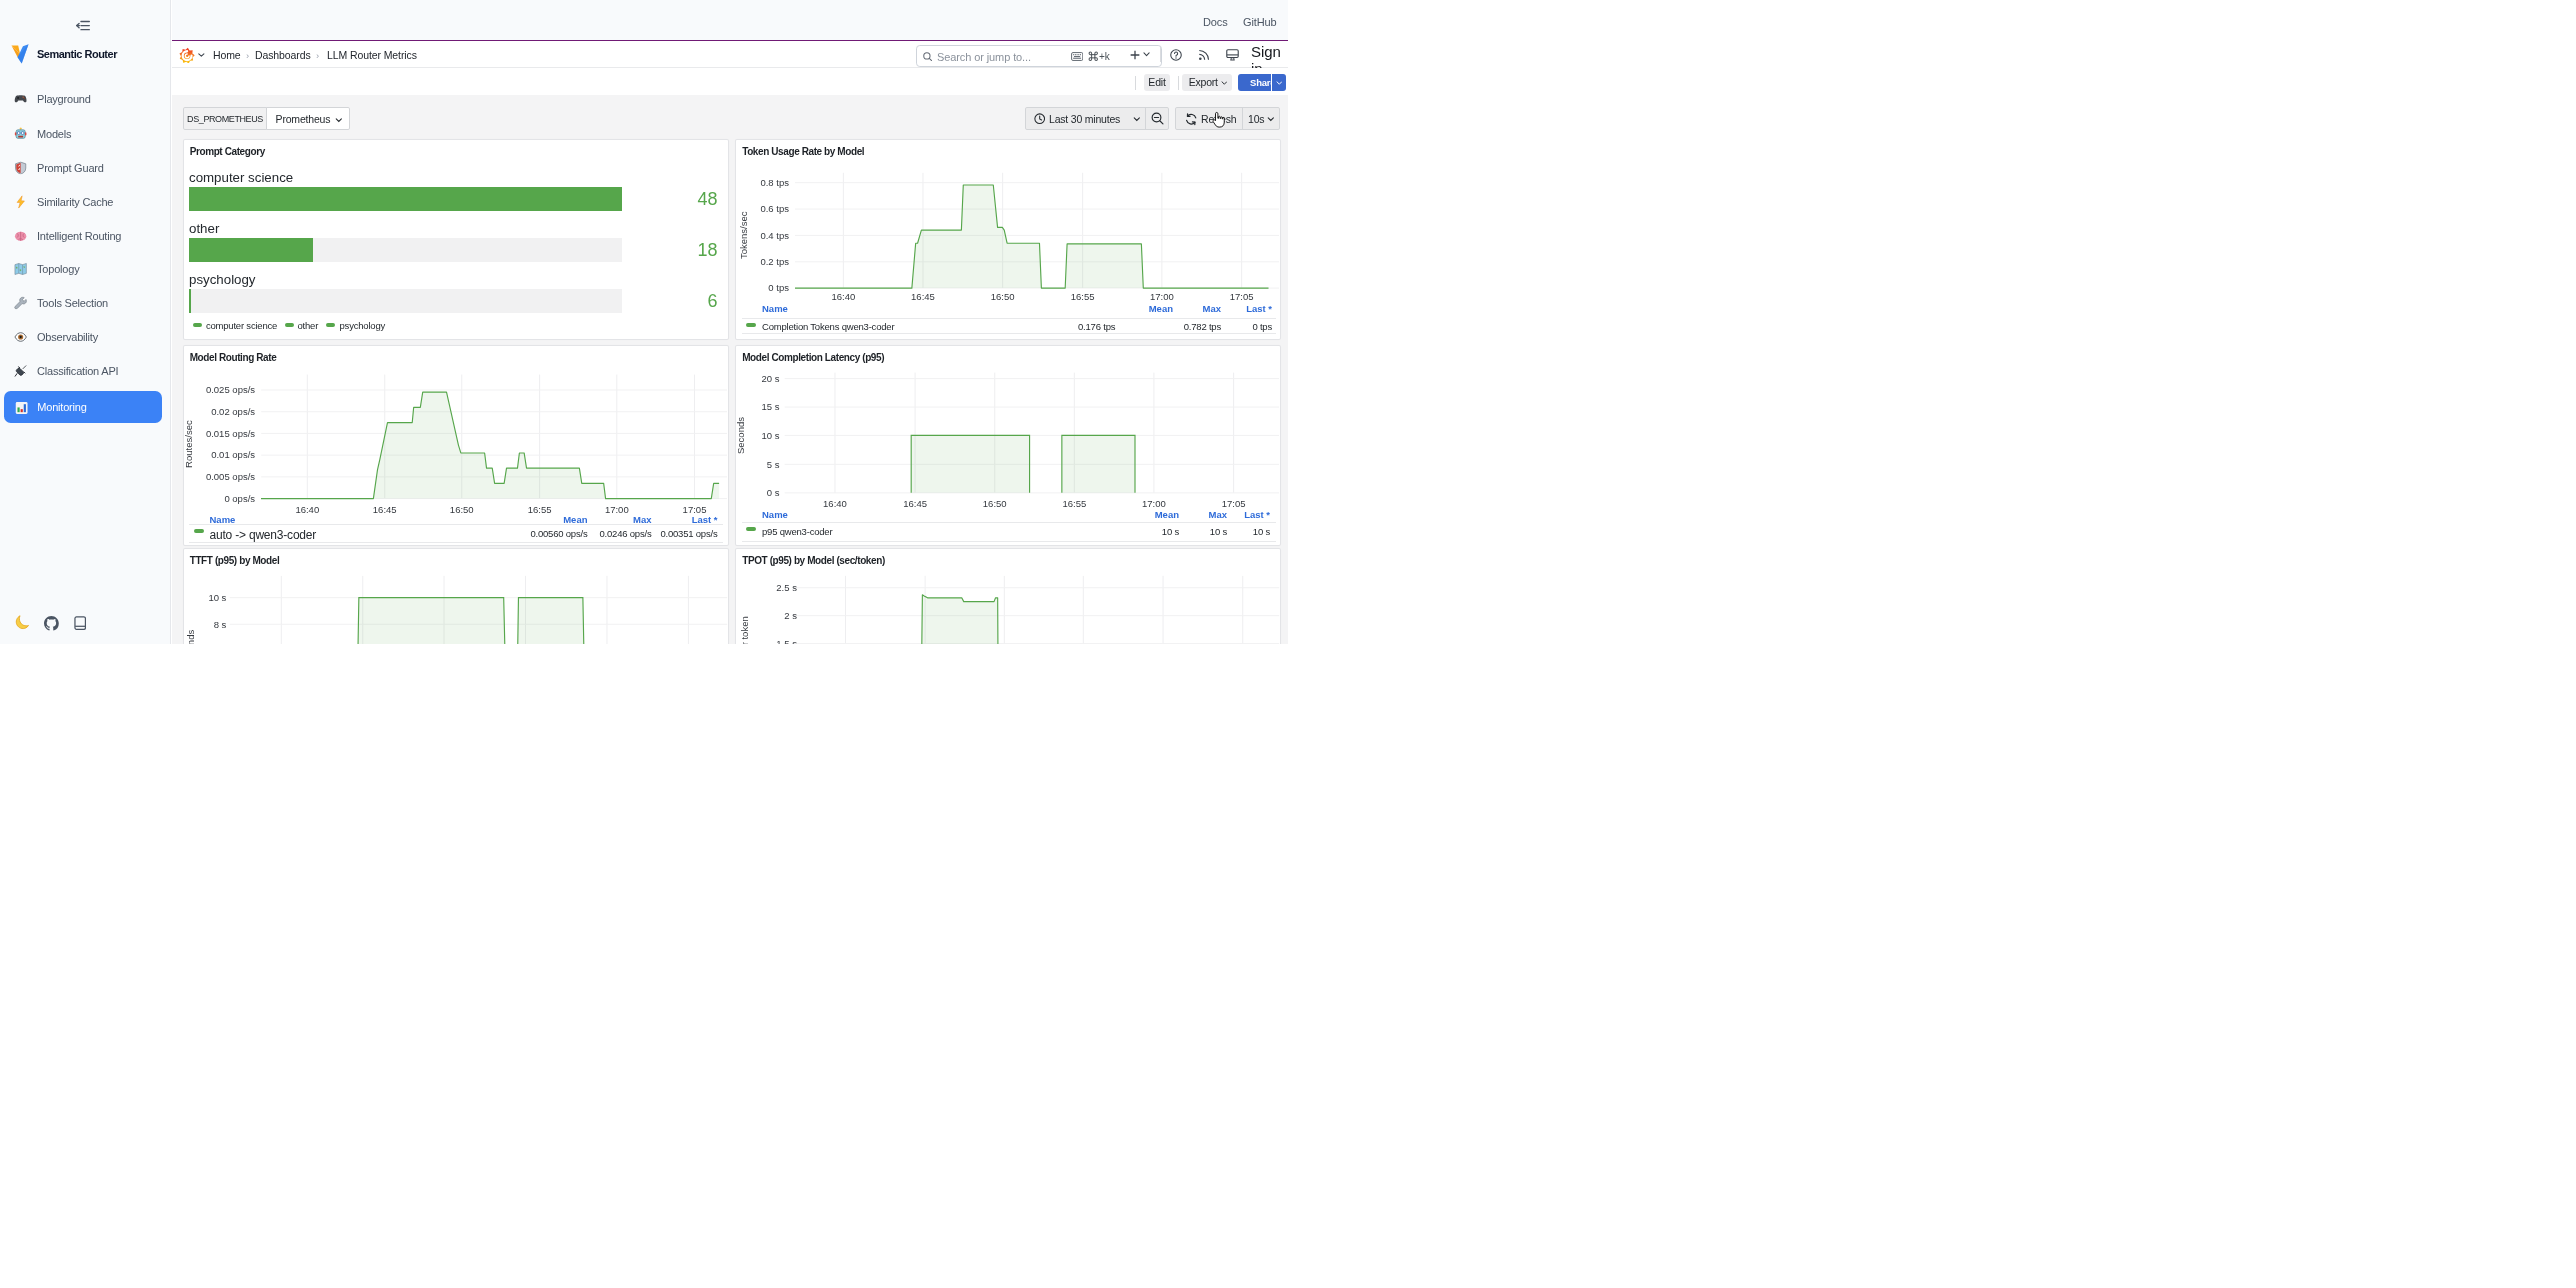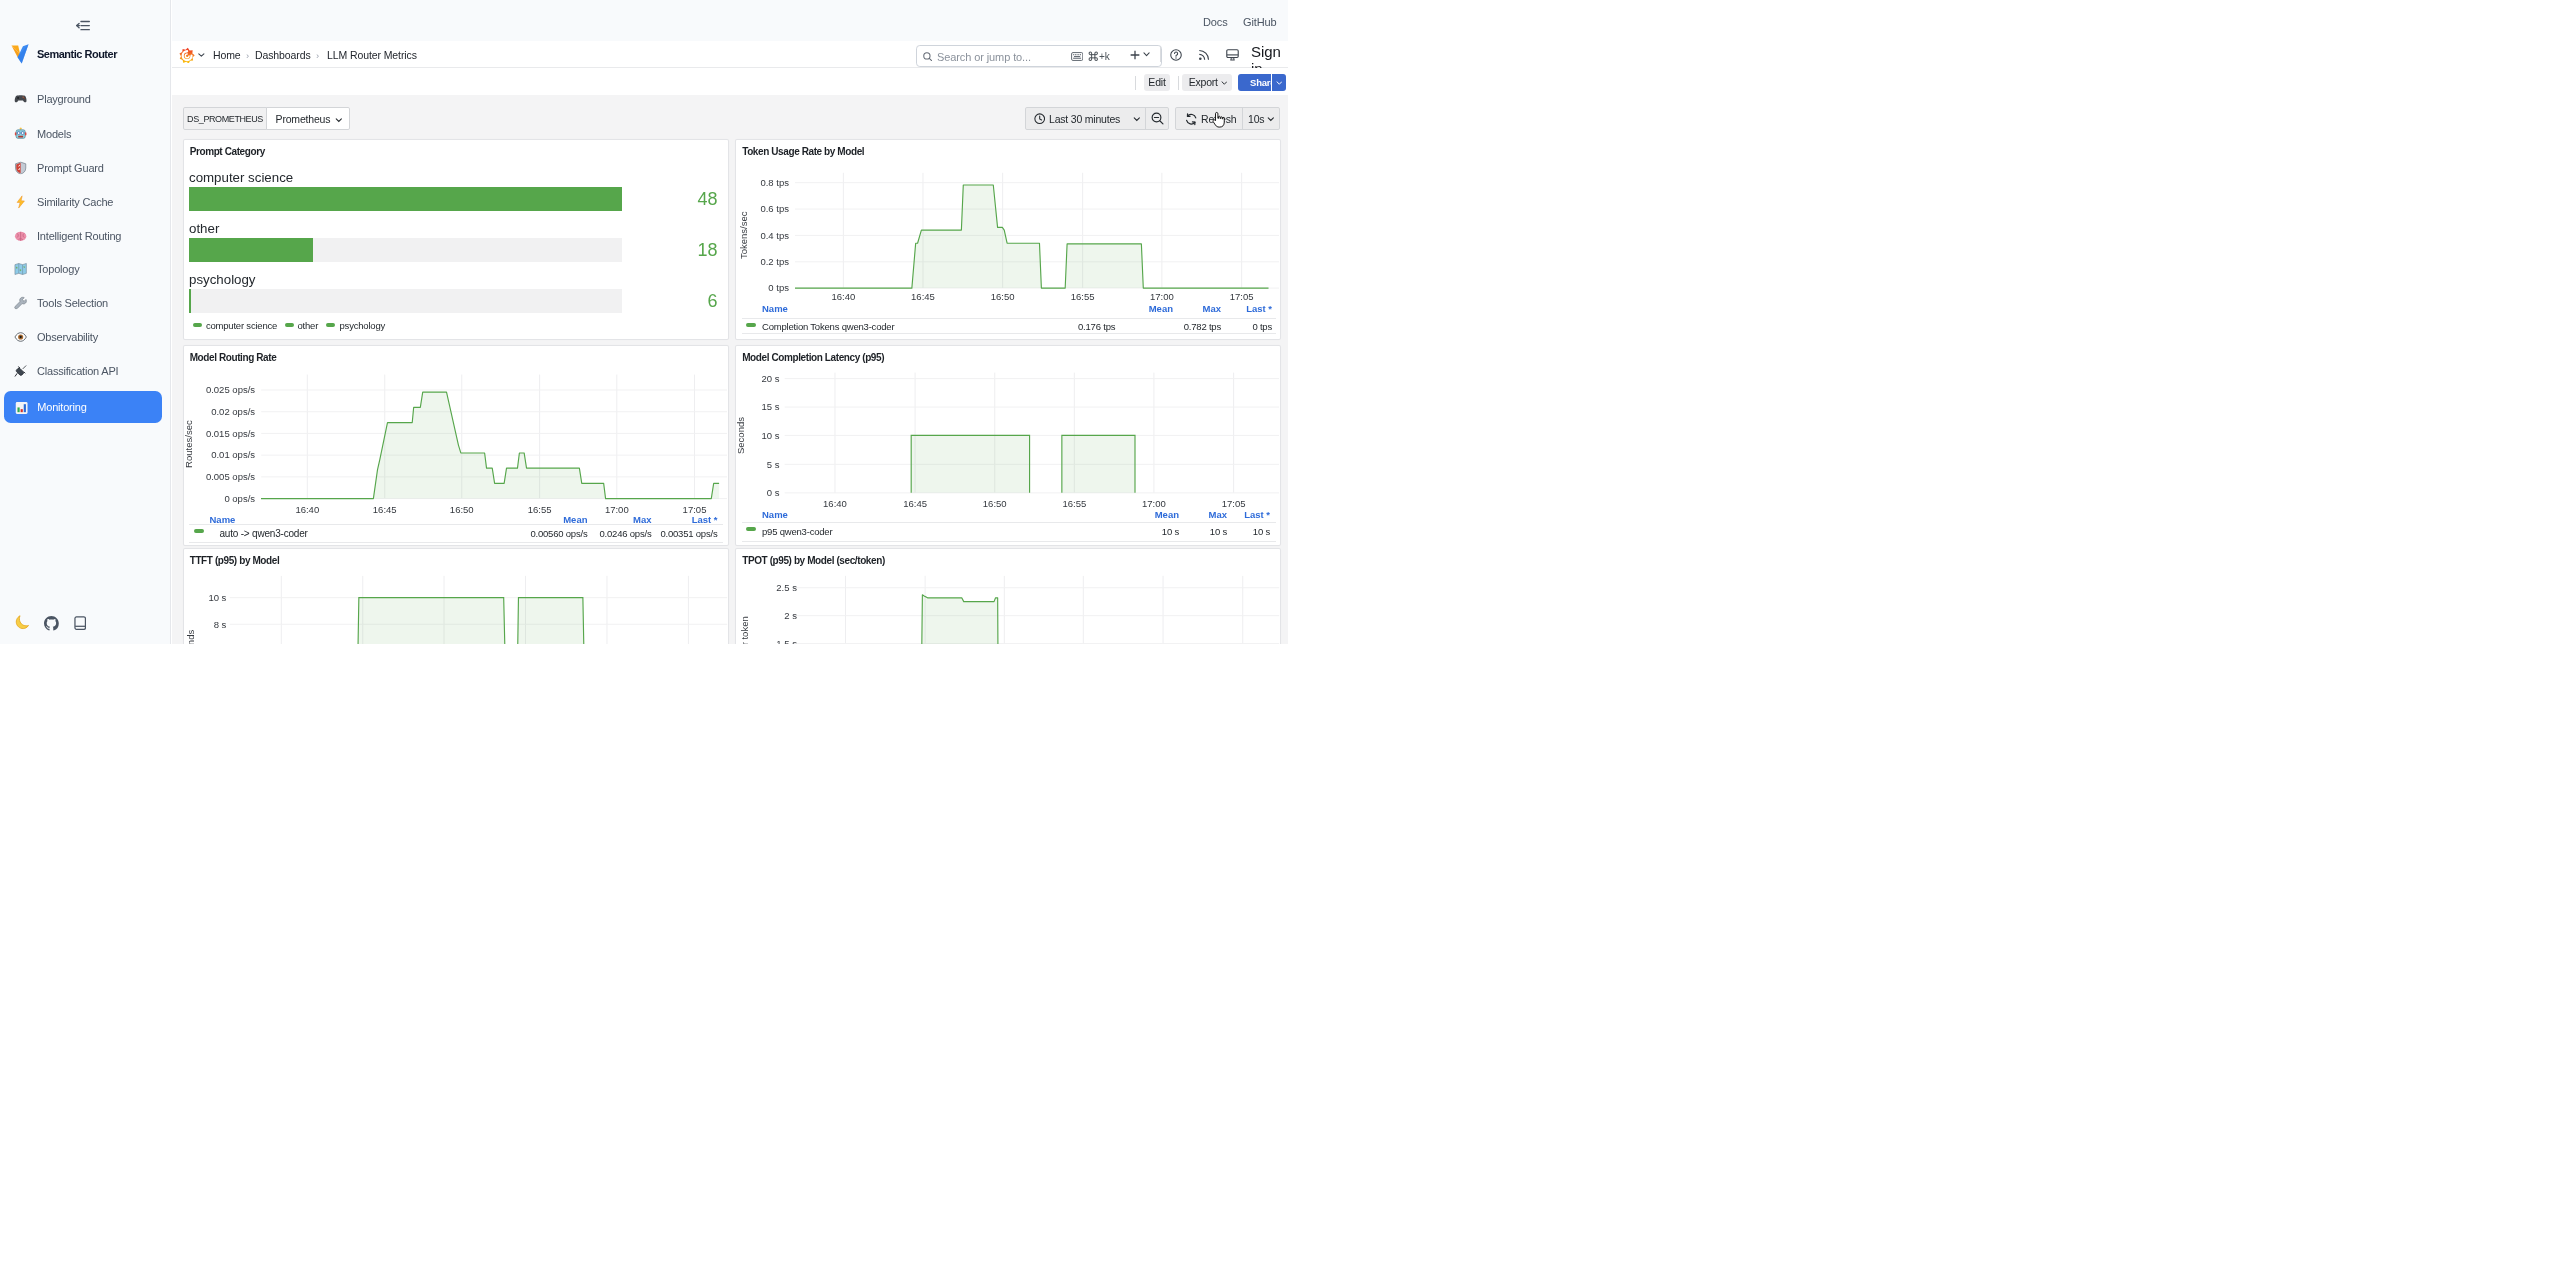--- a/index.html
+++ b/index.html
@@ -11,21 +11,21 @@
   
   #sidebar { position:absolute; left:0; top:0; width:171px; height:644px; background:#f8fafc; border-right:1px solid #e5e7eb;padding-left:36px; }
   .sitem { position:absolute; left:0; width:171px; height:34px; color:#4b5563; font-size:11px; letter-spacing:-0.2px; }
   .sitem .ic { position:absolute; left:14.3px; top:50%; transform:translateY(-50%); width:13.3px; height:13.3px; }
   .sitem .tx { position:absolute; left:37px; top:50%; transform:translateY(-50%); white-space:nowrap; }
   #mon { position:absolute; left:4.3px; top:391px; width:158px; height:32px; background:#3b82f6; border-radius:6.7px; color:#fff; }
   #mon .ic { position:absolute; left:10.5px; top:50%; transform:translateY(-50%); width:13.3px; height:13.3px; }
   #mon .tx { position:absolute; left:33px; top:50%; transform:translateY(-50%); font-size:11px; letter-spacing:-0.2px; }
 
   
-  #topstrip { position:absolute; left:172px; top:0; width:1116px; height:47px; background:#f8fafc; border-bottom:5px solid #701a75;text-align:center; }
+  #topstrip { position:absolute; left:172px; top:0; width:1116px; height:47px; background:#f8fafc; border-bottom:7px solid #701a75;text-align:center; }
   #topstrip a { color:#4b5563; font-size:11px; letter-spacing:-0.1px; text-decoration:none; position:absolute; top:16px; }
 
   
   #crumbbar { position:absolute; left:172px; top:41px; width:1116px; height:27px; background:#fff; border-bottom:1px solid #e9eaec; }
   .crumb { font-size:10.5px; color:#23272e; letter-spacing:-0.1px; position:absolute; top:8px; white-space:nowrap; }
   .crumbsep { font-size:9.5px; color:#9ca3af; position:absolute; top:8.6px; }
 
   
   #search { position:absolute; left:744px; top:3.8px; width:246px; height:22px; border:1px solid #cfd4db; border-radius:3.8px; background:#fff; }
 
@@ -417,21 +417,21 @@
         <text transform="translate(8,103) rotate(-90)" font-size="10" fill="#35393f" text-anchor="middle">Routes/sec</text>
         <path d="M80.7 160.2 L198.7 160.2 L203 130 L205.5 119.1 L213.5 80.4 L239.5 80.4 L241 64.4 L248 64.4 L250.5 48.5 L275.5 48.5 L288 104 L290.5 112.3 L315.5 112.3 L317.5 128.3 L323.5 128.3 L326 144.2 L336 144.2 L338.5 128.3 L350 128.3 L352 112.3 L357 112.3 L359.5 128.3 L415 128.3 L417.5 144.2 L440.5 144.2 L442.5 160.2 L553.5 160.2 L556 144.2 L561.7 144.2 L561.7 160.2 Z" fill="#56A64B" fill-opacity="0.1"></path>
         <path d="M80.7 160.2 L198.7 160.2 L203 130 L205.5 119.1 L213.5 80.4 L239.5 80.4 L241 64.4 L248 64.4 L250.5 48.5 L275.5 48.5 L288 104 L290.5 112.3 L315.5 112.3 L317.5 128.3 L323.5 128.3 L326 144.2 L336 144.2 L338.5 128.3 L350 128.3 L352 112.3 L357 112.3 L359.5 128.3 L415 128.3 L417.5 144.2 L440.5 144.2 L442.5 160.2 L553.5 160.2 L556 144.2 L561.7 144.2" fill="none" stroke="#56A64B" stroke-width="1.2" stroke-linejoin="round"></path>
       </svg>
       <div class="abs" style="left:26px;top:168px;font-size:9.5px;font-weight:bold;color:#2e6bd9;">Name</div>
       <div class="abs" style="left:309px;top:168px;width:95px;text-align:right;font-size:9.5px;font-weight:bold;color:#2e6bd9;">Mean</div>
       <div class="abs" style="left:373px;top:168px;width:95px;text-align:right;font-size:9.5px;font-weight:bold;color:#2e6bd9;">Max</div>
       <div class="abs" style="left:439px;top:168px;width:95px;text-align:right;font-size:9.5px;font-weight:bold;color:#2e6bd9;">Last *</div>
       <div class="abs" style="left:5.7px;top:178px;width:534px;height:1px;background:#e8e9eb;"></div>
       <div class="abs" style="left:10.4px;top:183px;width:9.7px;height:4.3px;border-radius:1.9px;background:#56A64B;"></div>
-      <div class="abs" style="left:36px;top:182px;font-size:10px;letter-spacing:-0.2px;color:#24292e;">auto -&gt; qwen3-coder</div>
+      <div class="abs" style="left:26px;top:182px;font-size:12px;letter-spacing:-0.2px;color:#24292e;">auto -&gt; qwen3-coder</div>
       <div class="abs" style="left:309px;top:182px;width:95px;text-align:right;font-size:9.5px;letter-spacing:-0.2px;color:#24292e;">0.00560 ops/s</div>
       <div class="abs" style="left:373px;top:182px;width:95px;text-align:right;font-size:9.5px;letter-spacing:-0.2px;color:#24292e;">0.0246 ops/s</div>
       <div class="abs" style="left:439px;top:182px;width:95px;text-align:right;font-size:9.5px;letter-spacing:-0.2px;color:#24292e;">0.00351 ops/s</div>
       <div class="abs" style="left:5.7px;top:196px;width:534px;height:1px;background:#e8e9eb;"></div>
     </div>
 
     <div class="panel" style="left:563px;top:250px;">
       <div class="ptitle">Model Completion Latency (p95)</div>
       <svg class="psvg" width="546" height="200" viewBox="0 0 573 210">
         <g stroke="#ededef" stroke-width="1">

